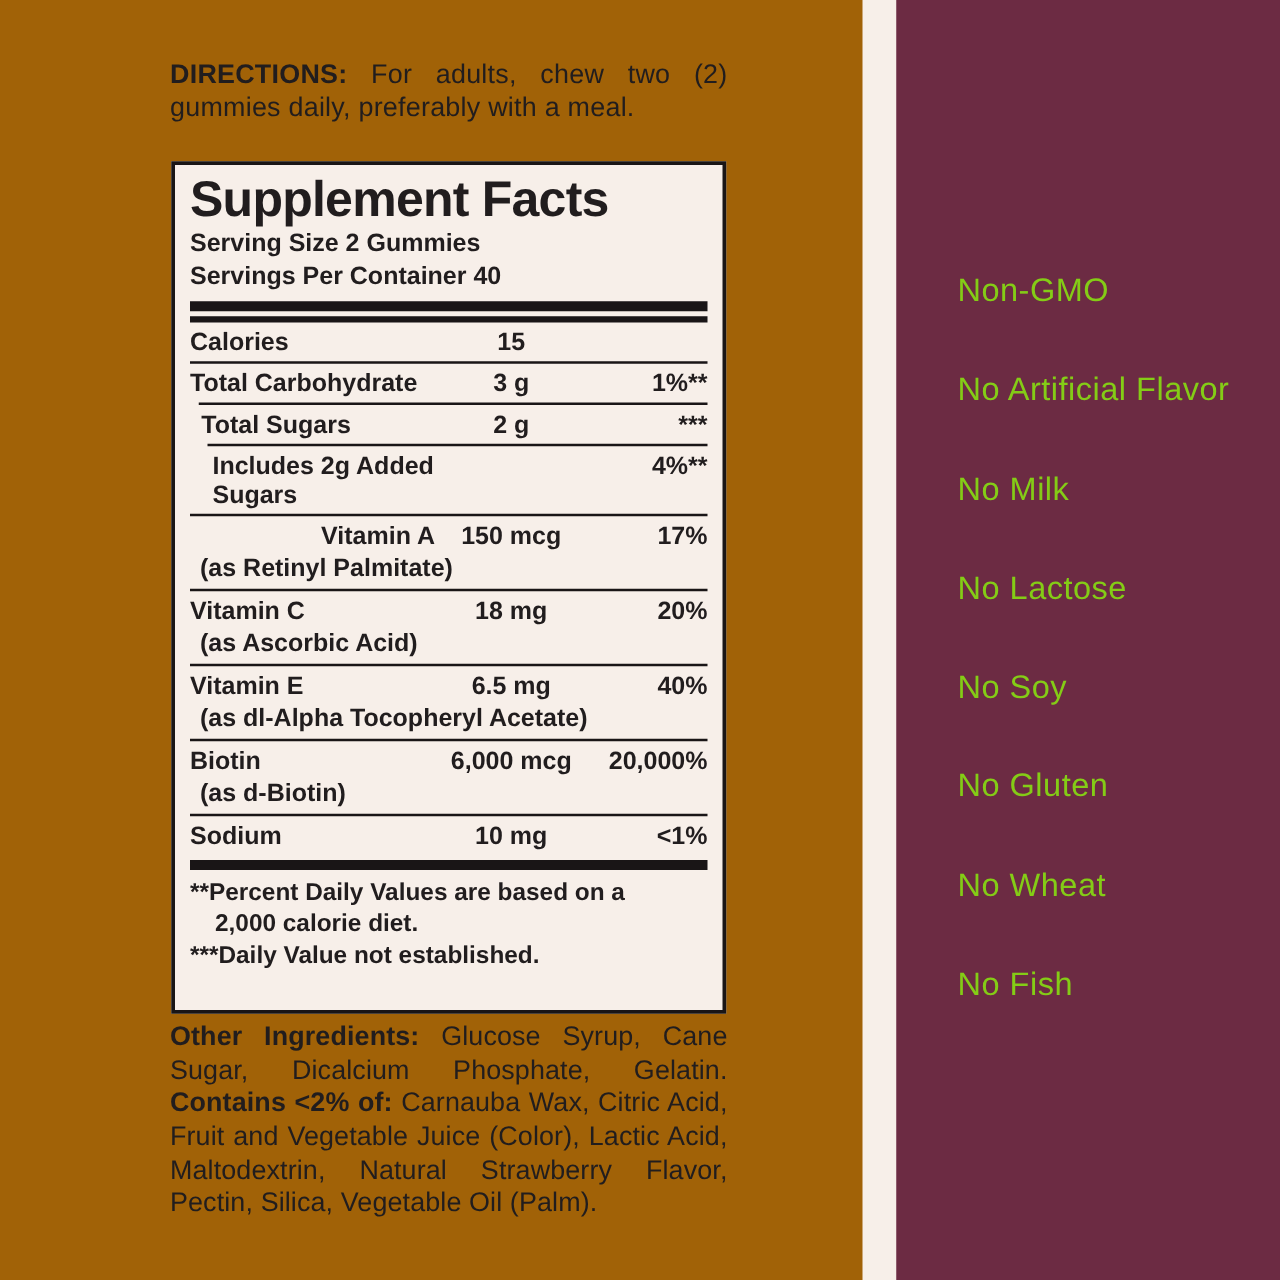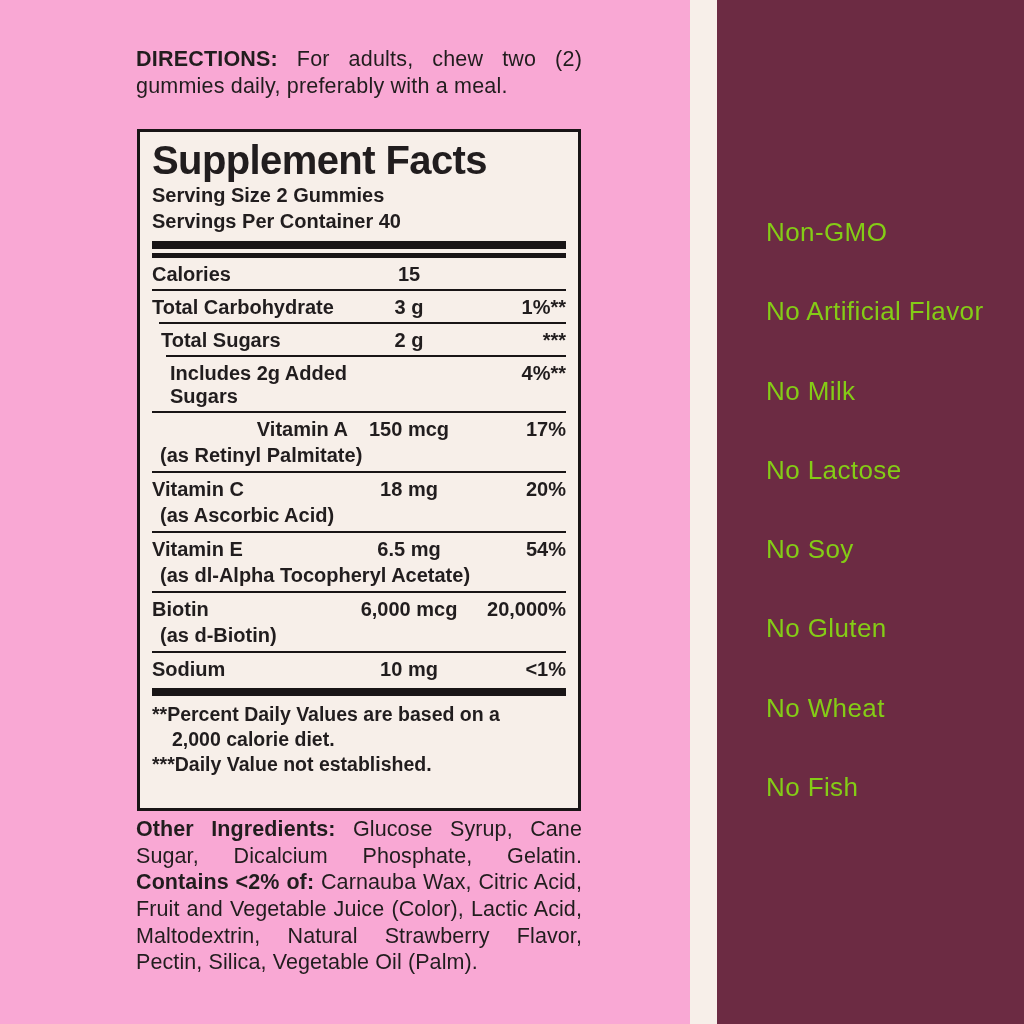--- a/index.html
+++ b/index.html
@@ -6,21 +6,21 @@
   html,body { width:1024px; height:1024px; }
   body {
     font-family:"Liberation Sans", sans-serif;
     background:#f7efe9;
     color:#211d1e;
     position:relative;
     overflow:hidden;
   }
   .left-area {
     position:absolute; left:0; top:0; width:690px; height:1024px;
-    background:#f9a8d4;
+    background:#a16207;
   }
   .directions {
     position:absolute; left:136px; top:46px; width:446px;
     font-size:21.5px; line-height:1.27; text-align:justify;
     letter-spacing:0.2px;
   }
   .b { font-weight:bold; }
   
   .sf-box {
     position:absolute; left:137px; top:113px; width:444px; height:682px;
@@ -137,21 +137,21 @@
       <span class="amount">18 mg</span>
       <span class="dv">20%</span>
     </div>
     <div class="sub">(as Ascorbic Acid)</div>
   </div>
         <div class="sep" style="margin-left: 0px;"></div>
         <div class="sf-row">
     <div class="line">
       <span class="name" style="padding-left: 0px;">Vitamin E</span>
       <span class="amount">6.5 mg</span>
-      <span class="dv">54%</span>
+      <span class="dv">40%</span>
     </div>
     <div class="sub">(as dl-Alpha Tocopheryl Acetate)</div>
   </div>
         <div class="sep" style="margin-left: 0px;"></div>
         <div class="sf-row">
     <div class="line">
       <span class="name" style="padding-left: 0px;">Biotin</span>
       <span class="amount">6,000 mcg</span>
       <span class="dv">20,000%</span>
     </div>

